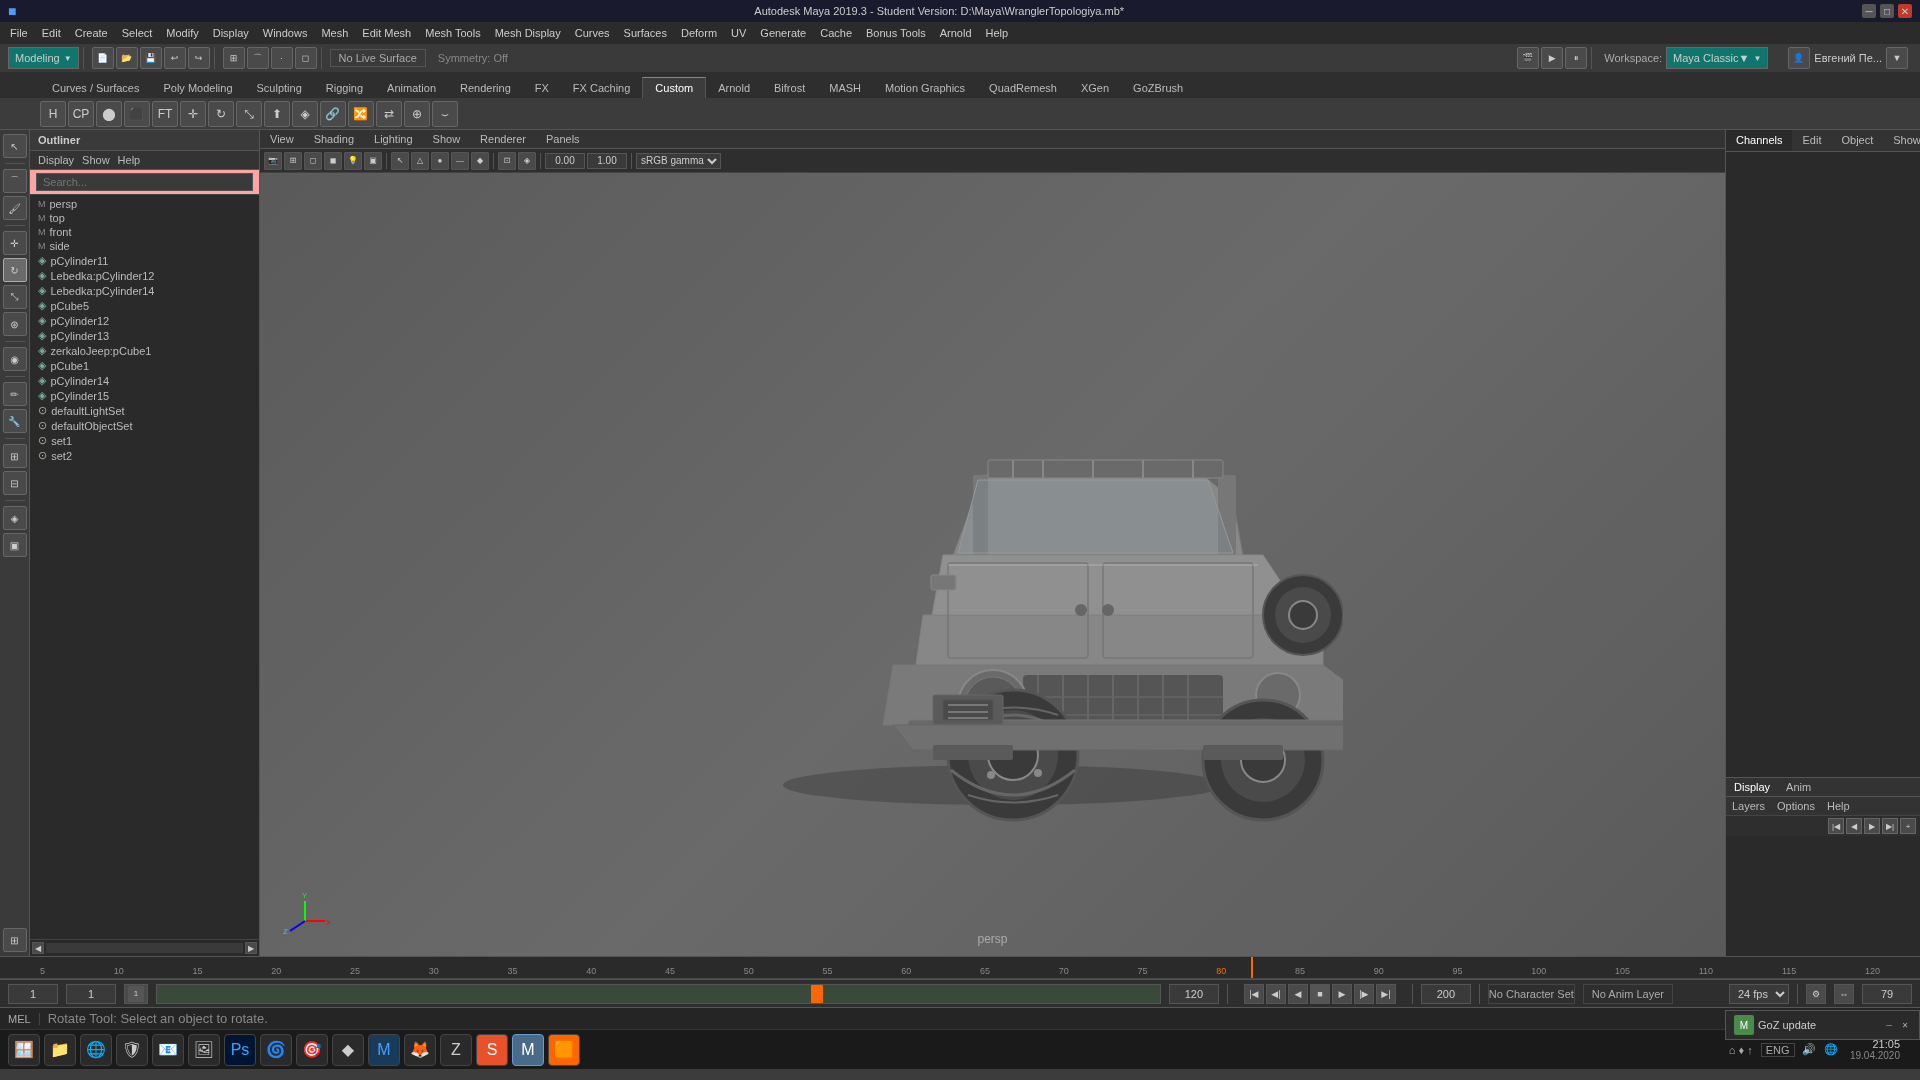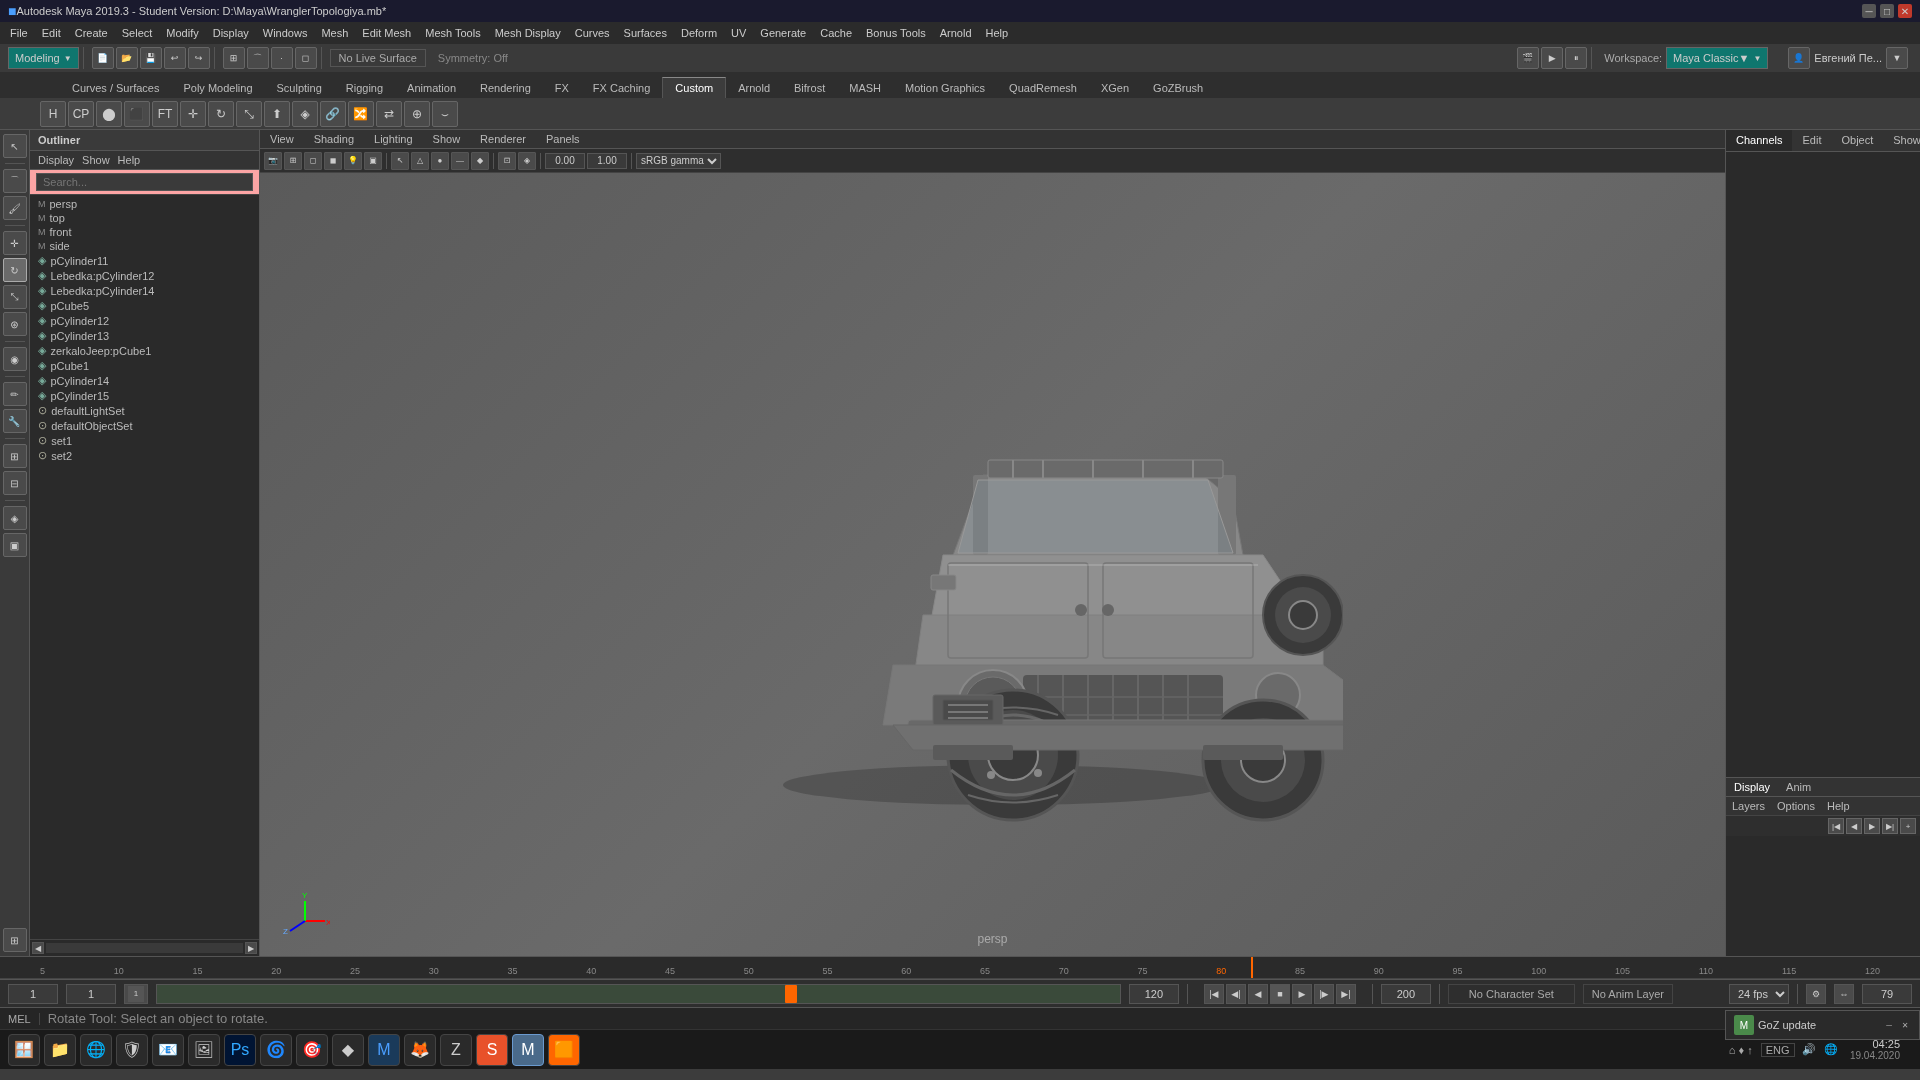--- a/index.html
+++ b/index.html
@@ -4,21 +4,21 @@
   <style>
     * { margin: 0; padding: 0; box-sizing: border-box; }
     body { width: 1920px; height: 1080px; overflow: hidden; background: #3c3c3c; font-family: Arial, sans-serif; font-size: 12px; color: #ccc; }
 
     
     #titlebar {
       width: 100%; height: 22px; background: #1a1a2e;
       display: flex; align-items: center; justify-content: space-between;
       padding: 0 8px; color: #ccc; font-size: 11px;
     }
-    #titlebar .title { flex: 1; text-align: left; }
+    #titlebar .title { flex: 1; text-align: center; }
     #titlebar .win-controls { display: flex; gap: 4px; }
     #titlebar .win-btn { width: 14px; height: 14px; border-radius: 2px; display:flex; align-items:center; justify-content:center; font-size:10px; cursor:pointer; }
     #titlebar .win-btn.minimize { background:#555; }
     #titlebar .win-btn.maximize { background:#555; }
     #titlebar .win-btn.close { background:#c0392b; }
 
     
     #menubar {
       width: 100%; height: 22px; background: #2b2b2b;
       display: flex; align-items: center; padding: 0 4px; gap: 2px;
@@ -32,21 +32,21 @@
     }
     .toolbar-group { display: flex; align-items: center; gap: 2px; padding: 0 4px; border-right: 1px solid #555; }
     .toolbar-btn { width: 22px; height: 22px; background: #4a4a4a; border: 1px solid #666; display:flex; align-items:center; justify-content:center; font-size:9px; cursor:pointer; color:#ccc; border-radius:2px; }
     .toolbar-dropdown { background: #0f766e; border: 1px solid #666; padding: 2px 6px; font-size:11px; color:#ccc; cursor:pointer; height:22px; display:flex; align-items:center; gap:4px; }
     .toolbar-dropdown::after { content:'▼'; font-size:8px; }
     .live-surface { background: #3a3a3a; border: 1px solid #555; padding: 2px 8px; font-size:11px; color:#aaa; margin:0 4px; }
 
     
     #shelftabs {
       width: 100%; height: 26px; background: #2e2e2e;
-      display: flex; align-items: flex-end; padding: 0 60px;
+      display: flex; align-items: flex-end; padding: 0 40px;
     }
     .shelf-tab { padding: 4px 12px; font-size:11px; cursor:pointer; color:#bbb; border-top:1px solid transparent; }
     .shelf-tab.active { background:#3c3c3c; color:#fff; border-top:1px solid #888; border-left:1px solid #555; border-right:1px solid #555; }
 
     
     #shelf {
       width: 100%; height: 32px; background: #3c3c3c;
       display: flex; align-items: center; padding: 2px 40px; gap: 2px;
       border-bottom: 1px solid #555;
     }
@@ -103,21 +103,21 @@
     
     #timeline-area { width:100%; background:#2e2e2e; border-top:1px solid #555; }
     #timeline-ruler { width:100%; height:22px; background:#2a2a2a; position:relative; border-bottom:1px solid #444; display:flex; align-items:flex-end; padding-bottom:2px; }
 
     
     #bottom-controls { display:flex; align-items:center; background:#2e2e2e; height:28px; border-top:1px solid #555; padding:0 8px; gap:8px; }
     .bc-input { width:50px; height:20px; background:#3a3a3a; border:1px solid #555; color:#ccc; text-align:center; font-size:11px; }
     .bc-btn { width:20px; height:20px; background:#4a4a4a; border:1px solid #555; color:#ccc; display:flex; align-items:center; justify-content:center; font-size:9px; cursor:pointer; }
     #playback-controls { display:flex; gap:2px; margin:0 8px; }
     .fps-dropdown { background:#3a3a3a; border:1px solid #555; color:#ccc; font-size:11px; padding:0 4px; height:20px;margin-left:48px; }
-    #no-char-set { font-size:11px; color:#aaa; padding:0 20px; border:1px solid #444; height:20px; display:flex; align-items:center; }
+    #no-char-set { font-size:11px; color:#aaa; padding:0 0; border:1px solid #444; height:20px; display:flex; align-items:center; }
     #no-anim-layer { font-size:11px; color:#aaa; padding:0 8px; border:1px solid #444; height:20px; display:flex; align-items:center; }
 
     
     #statusbar { width:100%; height:22px; background:#252525; display:flex; align-items:center; padding:0 8px; border-top:1px solid #555; }
     #statusbar .mel-label { font-size:11px; color:#aaa; margin-right:8px; padding-right:8px; border-right:1px solid #444; }
     #statusbar .status-text { font-size:13px; color:#888; flex:1; }
 
     
     #taskbar { width:100%; height:40px; background:#1a1a1a; display:flex; align-items:center; padding:0 8px; gap:4px; border-top:1px solid #333; }
     .task-btn { width:32px; height:32px; background:#2a2a2a; border:1px solid #444; display:flex; align-items:center; justify-content:center; font-size:16px; cursor:pointer; border-radius:4px; }
@@ -601,18 +601,18 @@
   <div class="taskbar-spacer"></div>
 
   <div class="sys-tray">
     <span>⌂ ♦ ↑</span>
     <span style="padding:0 4px;border:1px solid #444;">ENG</span>
     <span>🔊</span>
     <span>🌐</span>
   </div>
 
   <div class="sys-clock">
-    <span>04:25</span>
+    <span>21:05</span>
     <span style="font-size:10px;color:#888;">19.04.2020</span>
   </div>
 
   <div style="width:8px;"></div>
 </div>
 
 </body></html>

